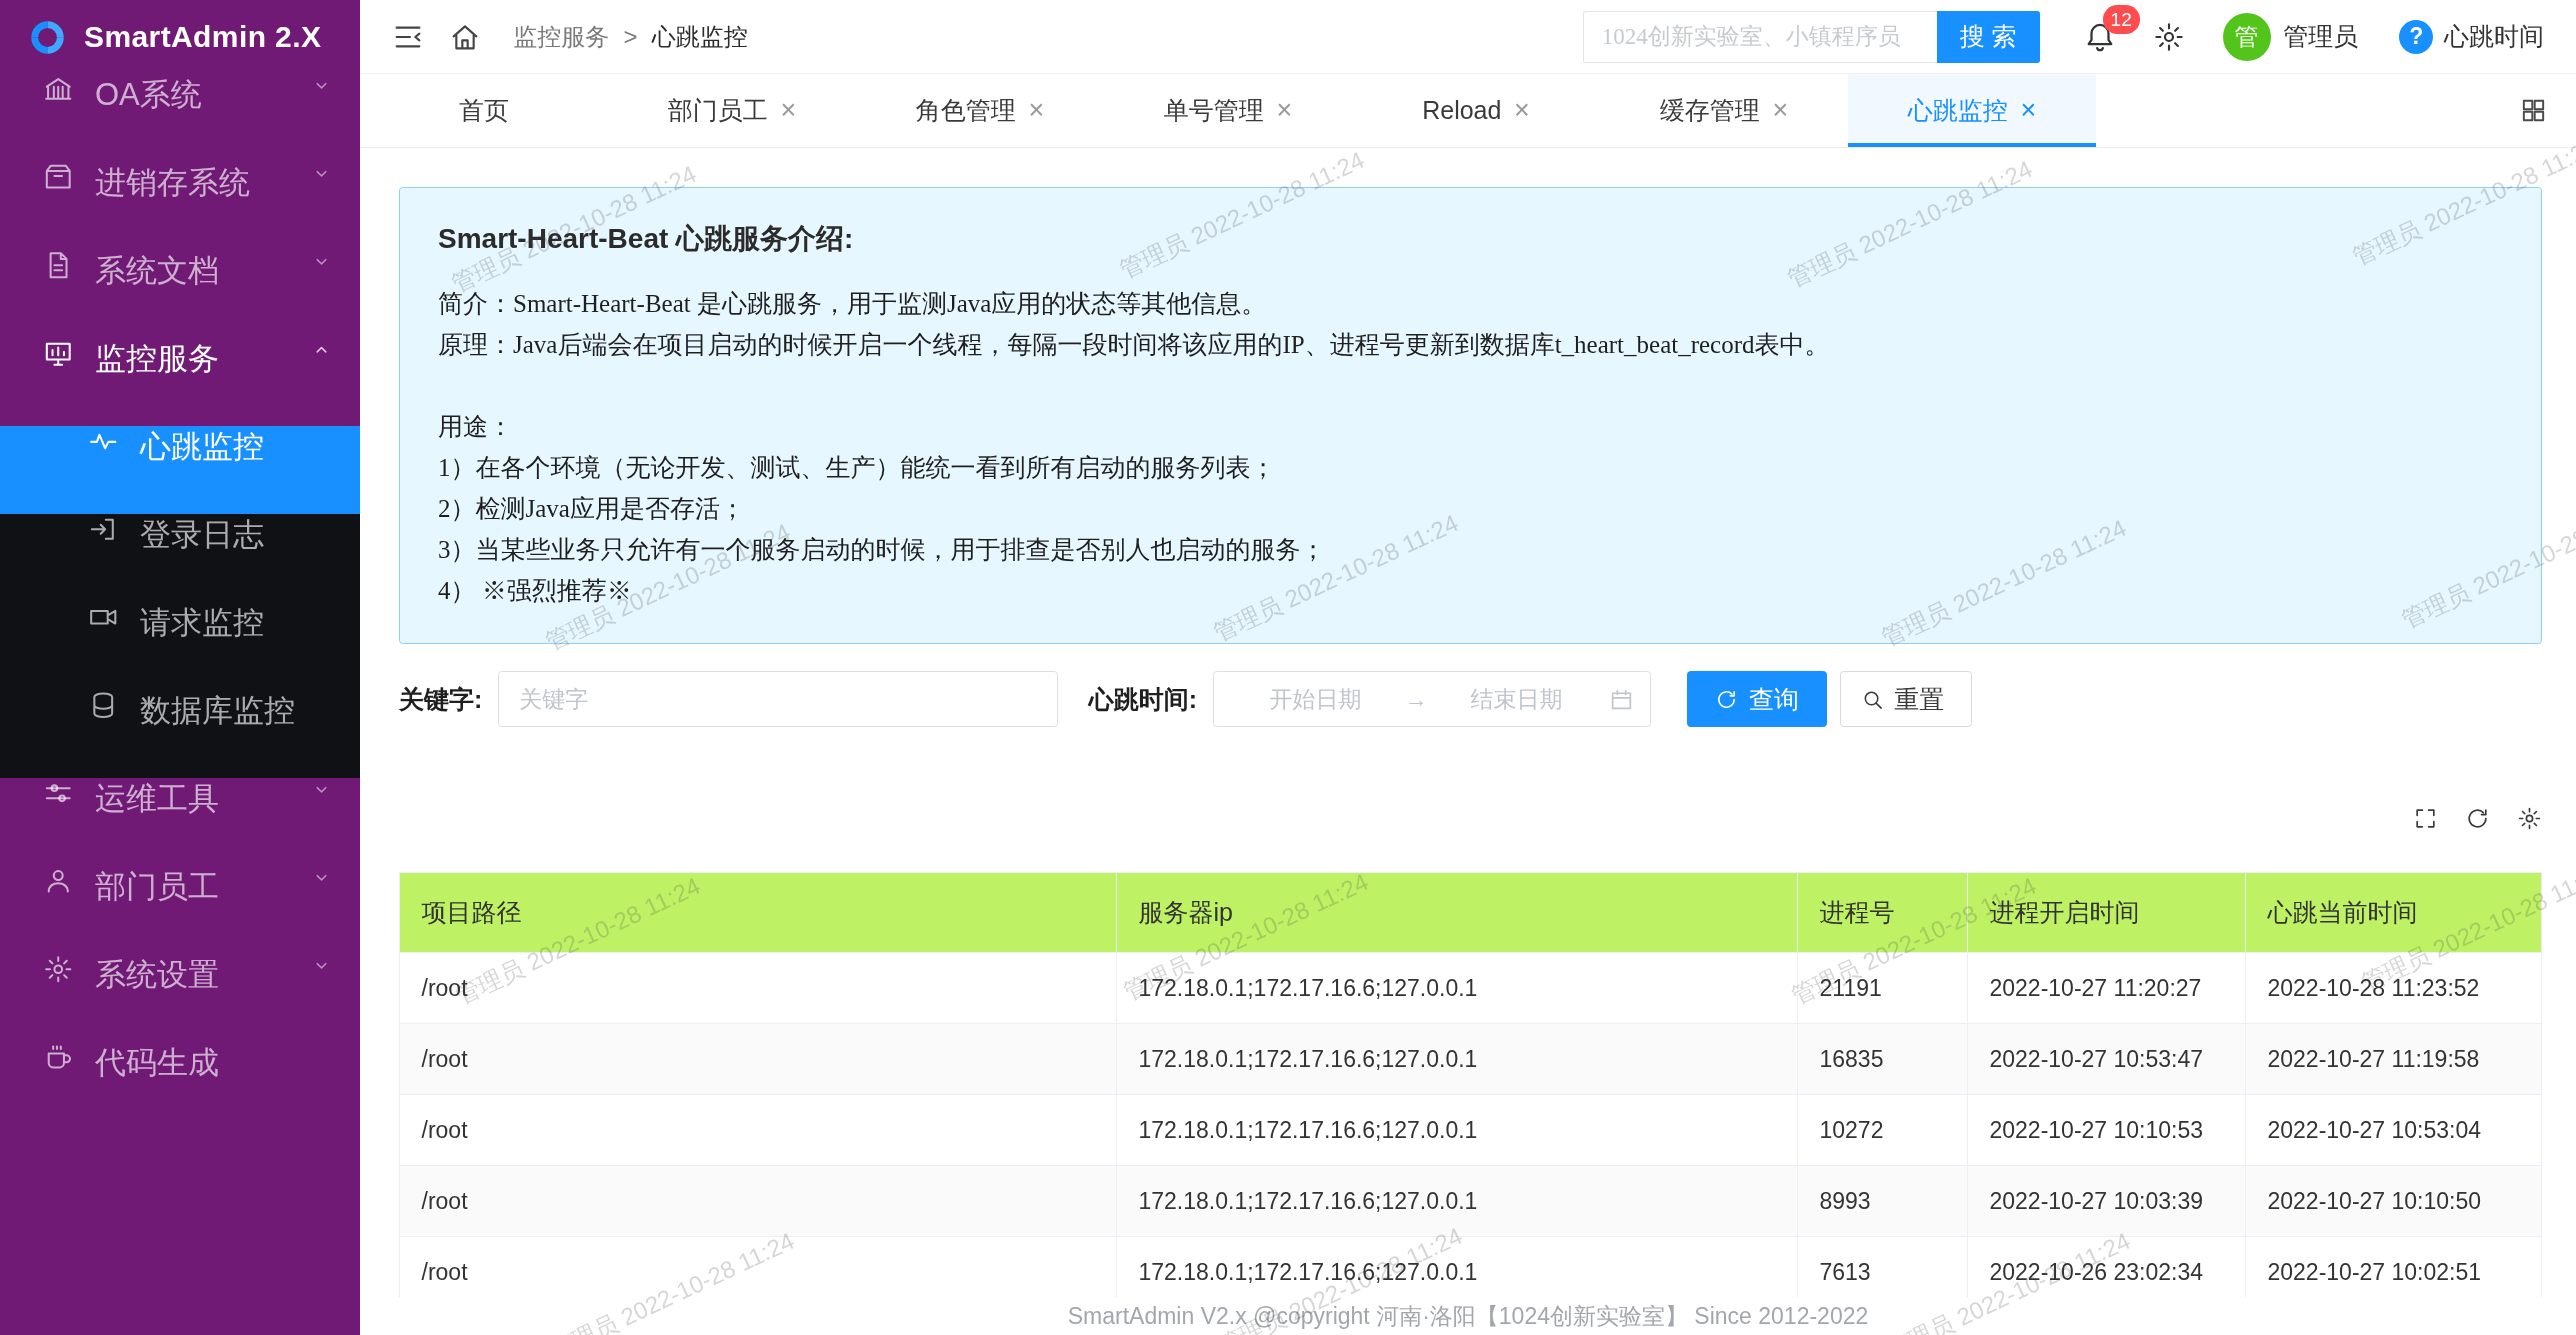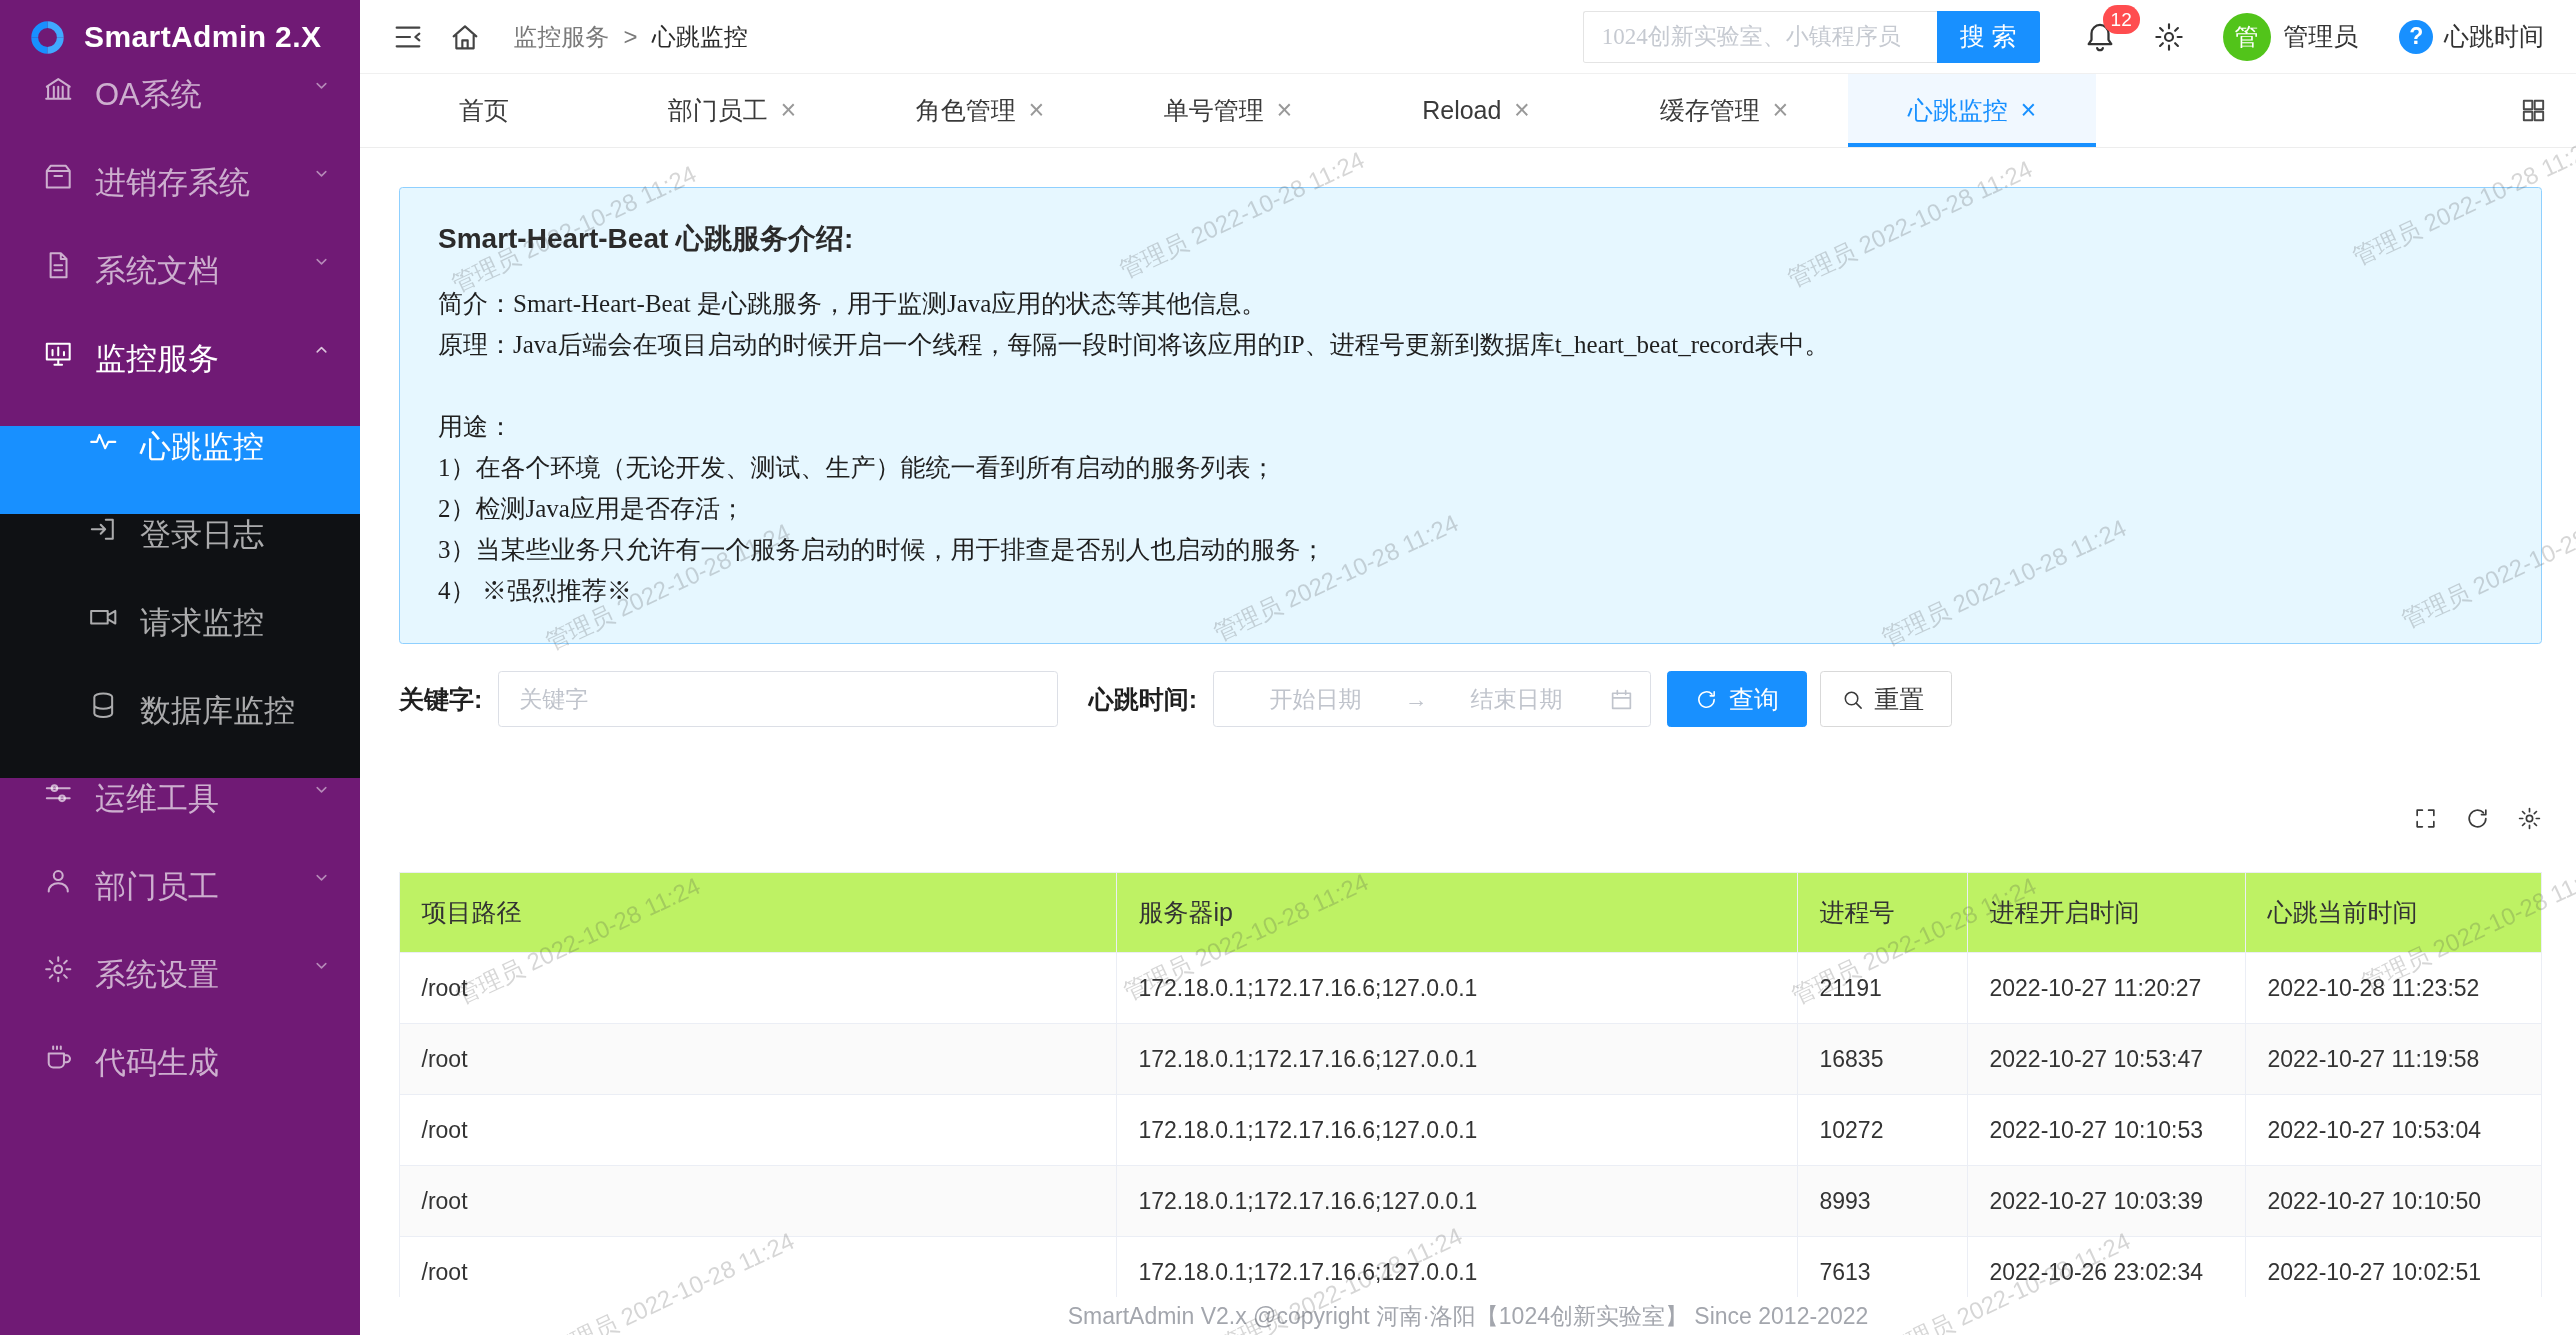--- a/index.html
+++ b/index.html
@@ -58,21 +58,21 @@
   
   .content { position:absolute; left:360px; top:148px; right:0; bottom:0; background:#fff; padding:0 34px 0 39px; overflow:hidden; }
   .intro { margin-top:39px; background:#e6f7ff; border:0.9px solid #8fd0ff; border-radius:3.6px; padding:32px 38px; }
   .intro-title { font-size:28px; font-weight:700; color:#2b2b2b; line-height:38px; margin-bottom:25px; }
   .info-line { font-family:"Liberation Serif","DejaVu Serif",serif; font-size:25px; line-height:41px; min-height:41px; color:#1f1f1f; white-space:nowrap; }
 
   .filter-row { margin-top:27px; display:flex; align-items:center; }
   .f-label { font-size:25px; font-weight:700; color:#1f1f1f; margin-right:16px; white-space:nowrap; }
   .keyword-input { width:560px; height:56px; border:0.9px solid #dcdfe6; border-radius:3.6px; padding:0 20px; font-size:23px; outline:none; margin-right:30.5px; }
   .keyword-input::placeholder,.date-input::placeholder { color:#c0c4cc; }
-  .date-range { width:438px; height:56px; border:0.9px solid #dcdfe6; border-radius:3.6px; display:flex; align-items:center; padding:0 16px; margin-right:16px; background:#fff;justify-content:space-between; }
+  .date-range { width:438px; height:56px; border:0.9px solid #dcdfe6; border-radius:3.6px; display:flex; align-items:center; padding:0 16px; margin-right:36px; background:#fff;justify-content:space-between; }
   .date-input { border:none; outline:none; flex:1; min-width:0; font-size:23px; text-align:center; background:transparent; }
   .date-arrow { color:#c0c4cc; font-size:23px; padding:0 3.6px; }
   .cal-icon { width:25px; height:25px; color:#c0c4cc; margin-left:7.2px; }
   .btn { height:56px; display:inline-flex; align-items:center; gap:10.8px; padding:0 27px; border-radius:3.6px; font-size:25px; border:0.9px solid transparent; background:#fff; }
   .btn .icon { width:23px; height:23px; }
   .btn-primary { background:#1890ff; border-color:#1890ff; color:#fff; margin-right:12.6px; }
   .btn-plain { border-color:#d9d9d9; color:#3a3a3a;padding-left:20px; }
 
   .table-toolbar { display:flex; justify-content:flex-end; align-items:center; gap:27px; margin-top:79px; color:#3a3a3a; }
   .tool-icon { width:25px; height:25px; }

